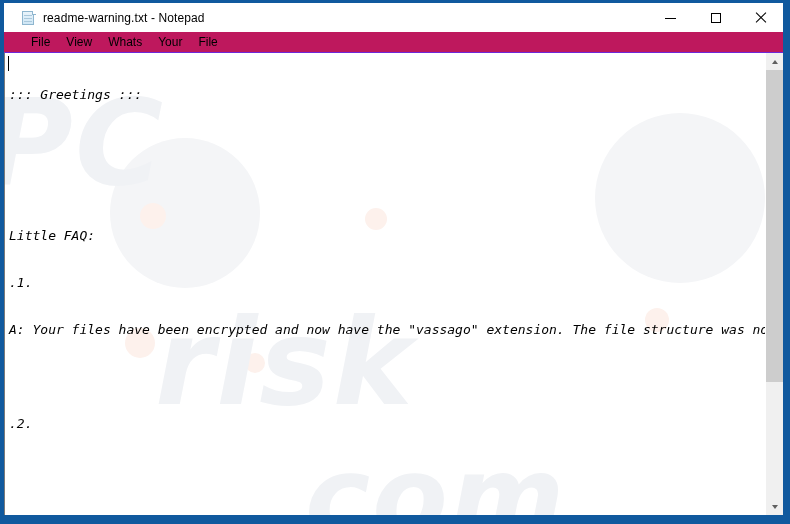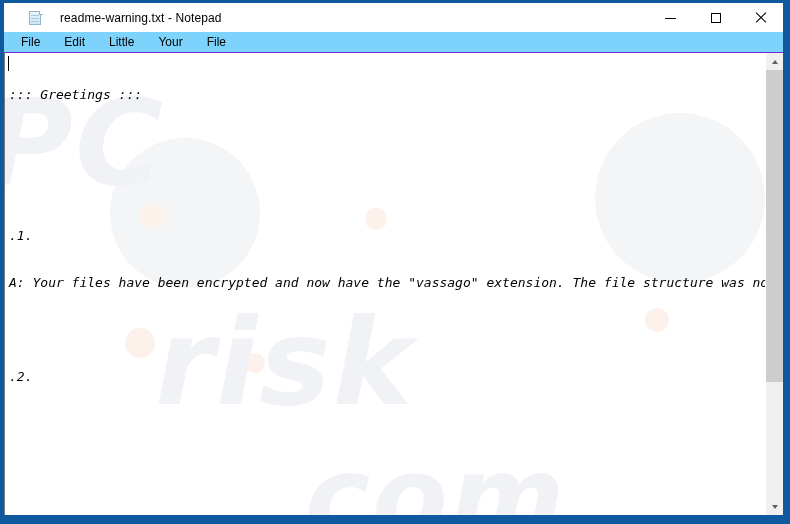--- a/index.html
+++ b/index.html
@@ -35,22 +35,22 @@
     height: 29px;
     min-height: 29px;
     background: #ffffff;
     display: flex;
     align-items: center;
     position: relative;
   }
   .titlebar-left {
     display: flex;
     align-items: center;
-    padding-left: 24px;
-    gap: 16px;
+    padding-left: 17px;
+    gap: 6px;
     flex: 1;
     min-width: 0;
   }
   .app-icon {
     width: 16px;
     height: 16px;
     position: relative;
     flex: 0 0 auto;
   }
   .app-icon .page {
@@ -122,25 +122,25 @@
     width: 14px; height: 1px;
     background: #000;
   }
   .wc-btn .close-glyph:before { transform: rotate(45deg); }
   .wc-btn .close-glyph:after  { transform: rotate(-45deg); }
 
   
   .menubar {
     height: 20px;
     min-height: 20px;
-    background: #7dd3fc;
-    display: flex;
-    align-items: center;
-    padding-left: 11px;
-    gap: 12px;
+    background: #be185d;
+    display: flex;
+    align-items: center;
+    padding-left: 21px;
+    gap: 4px;
   }
   .menu-item {
     font-size: 12px;
     color: #000000;
     padding: 1px 6px 2px 6px;
     white-space: nowrap;
     line-height: 14px;
   }
 
   
@@ -285,22 +285,22 @@
         <span class="maximize-glyph"></span>
       </div>
       <div class="wc-btn">
         <span class="close-glyph"></span>
       </div>
     </div>
   </div>
 
   <div class="menubar">
     <div class="menu-item">File</div>
-    <div class="menu-item">Edit</div>
-    <div class="menu-item">Little</div>
+    <div class="menu-item">View</div>
+    <div class="menu-item">Whats</div>
     <div class="menu-item">Your</div>
     <div class="menu-item">File</div>
   </div>
 
   <div class="client">
 
     <div class="text-area">
       <div class="watermark">
         <span class="wm-circle wm-c1"></span>
         <span class="wm-circle wm-c2"></span>
@@ -313,20 +313,21 @@
         <span class="wm-text wm-b">risk</span>
         <span class="wm-text wm-c">com</span>
       </div>
 
       <span class="caret"></span>
 
       <div class="doc">
         <div class="line">::: Greetings :::</div>
         <div class="line"></div>
         <div class="line"></div>
+        <div class="line">Little FAQ:</div>
         <div class="line">.1.</div>
         <div class="line">A: Your files have been encrypted and now have the "vassago" extension. The file structure was not</div>
         <div class="line"></div>
         <div class="line">.2.</div>
         
         
         
         
         
         

